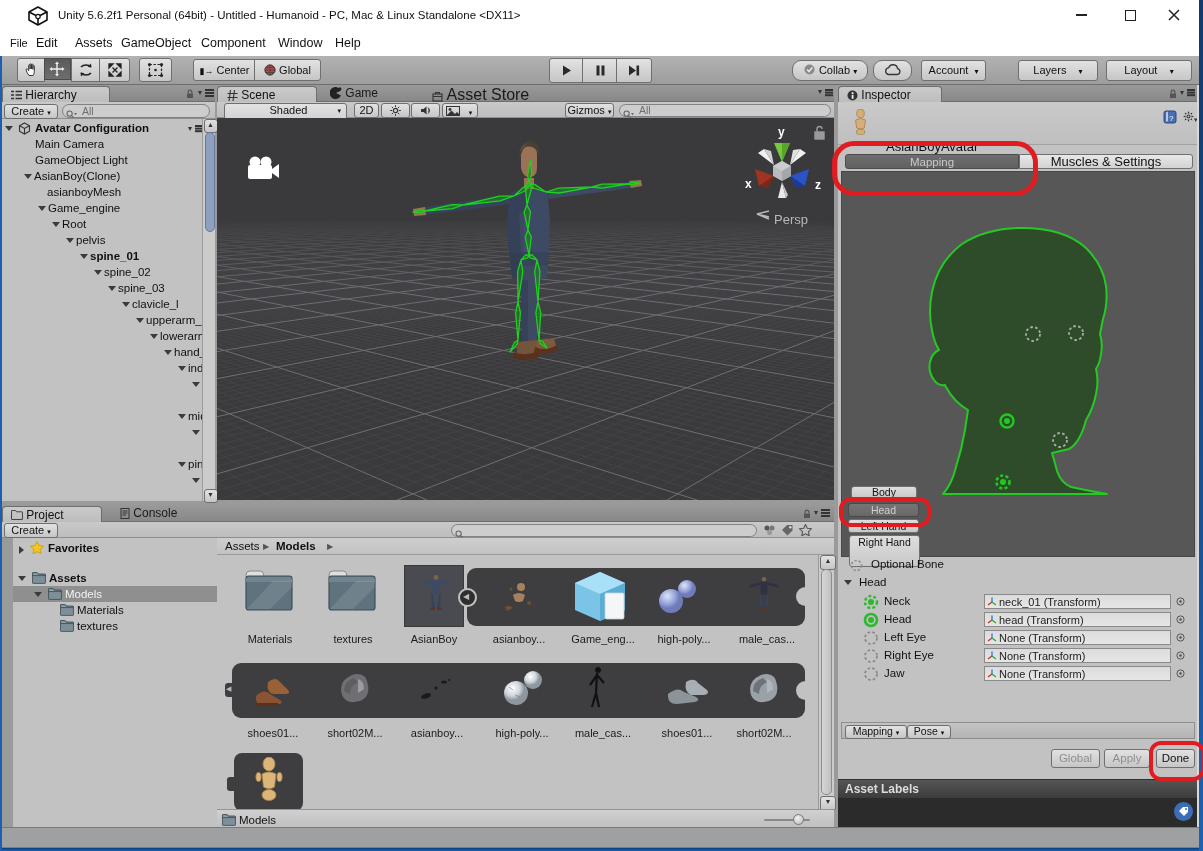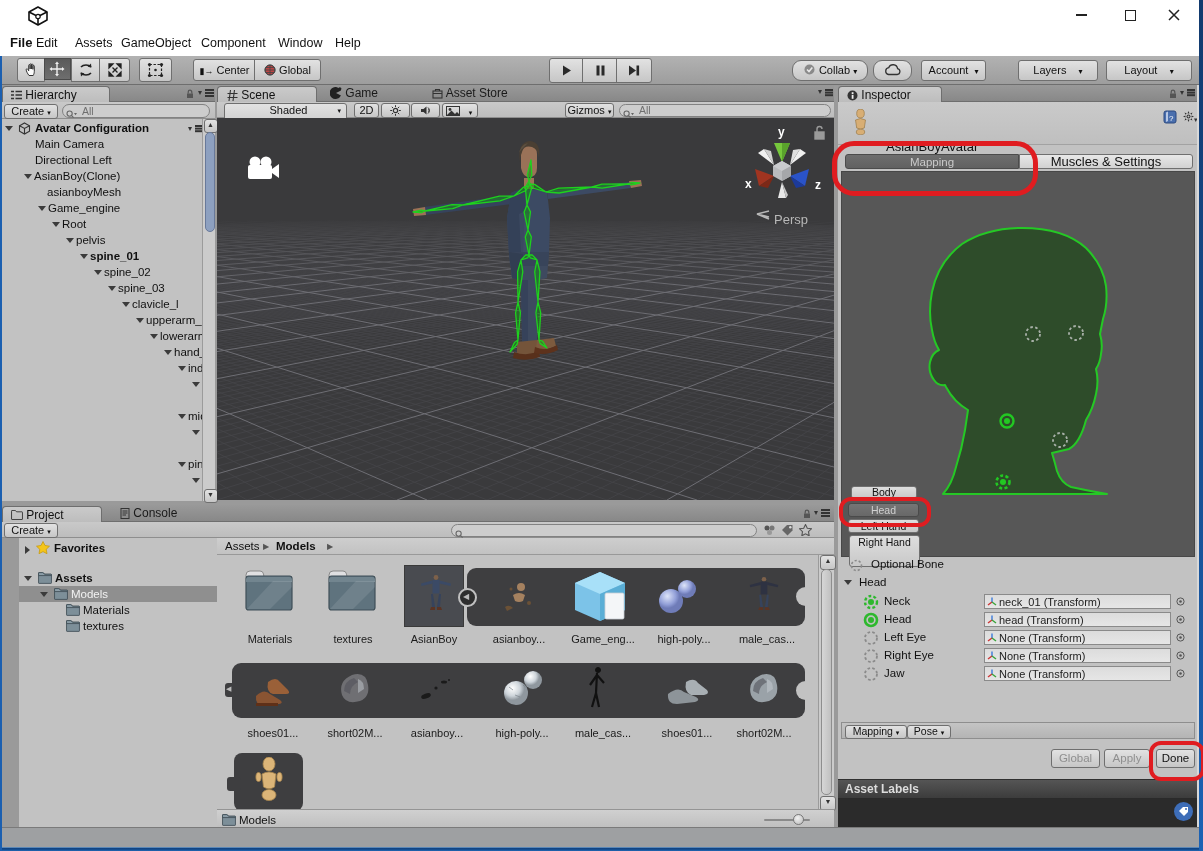--- a/index.html
+++ b/index.html
@@ -24,29 +24,30 @@
 <div id="root">
 
   <div class="abs" id="titlebar" style="left:0;top:0;width:1203px;height:30px;background:#fff;">
     <svg class="abs" style="left:27px;top:6px;" width="22" height="20" viewBox="0 0 22 20">
       <g fill="none" stroke="#111" stroke-width="1.6" stroke-linejoin="round">
         <path d="M11 1 L20 6 L20 14 L11 19 L2 14 L2 6 Z"></path>
         <path d="M2 6 L11 10.5 L20 6 M11 10.5 L11 19"></path>
       </g>
       <circle cx="11" cy="10.5" r="2.2" fill="#fff" stroke="#111" stroke-width="1.2"></circle>
     </svg>
+    <div class="abs" style="left:58px;top:0;height:30px;line-height:30px;font-size:11.5px;color:#111;">Unity 5.6.2f1 Personal (64bit) - Untitled - Humanoid - PC, Mac &amp; Linux Standalone &lt;DX11&gt;</div>
     <div class="abs" style="left:1076px;top:14px;width:11px;height:1.5px;background:#222;"></div>
     <div class="abs" style="left:1125px;top:10px;width:9px;height:9px;border:1.5px solid #222;"></div>
     <svg class="abs" style="left:1168px;top:9px;" width="12" height="12" viewBox="0 0 12 12">
       <path d="M1 1 L11 11 M11 1 L1 11" stroke="#222" stroke-width="1.5"></path>
     </svg>
   </div>
 
   <div class="abs" id="menubar" style="left:0;top:30px;width:1203px;height:26px;background:#fff;">
-    <div class="abs" style="left:10px;top:0;height:26px;line-height:26px;font-size:13px;color:#111;font-weight:bold;">File</div>
+    <div class="abs" style="left:10px;top:0;height:26px;line-height:26px;font-size:11px;color:#111;">File</div>
     <div class="abs" style="left:36px;top:0;height:26px;line-height:26px;font-size:12.5px;color:#111;">Edit</div>
     <div class="abs" style="left:75px;top:0;height:26px;line-height:26px;font-size:12.5px;color:#111;">Assets</div>
     <div class="abs" style="left:121px;top:0;height:26px;line-height:26px;font-size:12.5px;color:#111;">GameObject</div>
     <div class="abs" style="left:201px;top:0;height:26px;line-height:26px;font-size:12.5px;color:#111;">Component</div>
     <div class="abs" style="left:278px;top:0;height:26px;line-height:26px;font-size:12.5px;color:#111;">Window</div>
     <div class="abs" style="left:335px;top:0;height:26px;line-height:26px;font-size:12.5px;color:#111;">Help</div>
   </div>
 
   <div class="abs" id="toolbar" style="left:0;top:56px;width:1203px;height:29px;background:linear-gradient(#b2b2b2,#9d9d9d);border-bottom:1px solid #6e6e6e;box-sizing:border-box;">
 
@@ -171,21 +172,21 @@
     <div class="abs" style="left:0;top:34px;width:202px;height:382px;background:#c2c2c2;overflow:hidden;" id="hiertree">
       <svg class="abs" style="left:16px;top:3px;" width="13" height="13" viewBox="0 0 13 13">
           <g fill="none" stroke="#333" stroke-width="1.1">
             <path d="M6.5 1 L11.5 3.8 L11.5 9.2 L6.5 12 L1.5 9.2 L1.5 3.8 Z"></path>
             <path d="M1.5 3.8 L6.5 6.4 L11.5 3.8 M6.5 6.4 L6.5 12"></path>
           </g>
         </svg>
       <div class="arw" style="left:3px;top:7px;"></div>
       <div class="row" style="left:33px;top:1px;font-weight:bold;">Avatar Configuration</div>
       <div class="row" style="left:33px;top:17px;font-weight:normal;">Main Camera</div>
-      <div class="row" style="left:33px;top:33px;font-weight:normal;">Directional Left</div>
+      <div class="row" style="left:33px;top:33px;font-weight:normal;">GameObject Light</div>
       <div class="arw" style="left:22px;top:55px;"></div>
       <div class="row" style="left:32px;top:49px;font-weight:normal;">AsianBoy(Clone)</div>
       <div class="row" style="left:45px;top:65px;font-weight:normal;">asianboyMesh</div>
       <div class="arw" style="left:36px;top:87px;"></div>
       <div class="row" style="left:46px;top:81px;font-weight:normal;">Game_engine</div>
       <div class="arw" style="left:50px;top:103px;"></div>
       <div class="row" style="left:60px;top:97px;font-weight:normal;">Root</div>
       <div class="arw" style="left:64px;top:119px;"></div>
       <div class="row" style="left:74px;top:113px;font-weight:normal;">pelvis</div>
       <div class="arw" style="left:78px;top:135px;"></div>
@@ -233,21 +234,21 @@
               <path d="M3.5 0 L2 11 M7.5 0 L6 11 M0.5 3.5 L10.5 3.5 M0.5 7.5 L10.5 7.5"></path>
             </g>
           </svg>
         Scene</div>
       <div class="abs" style="left:113px;top:1px;font-size:12px;color:#1a1a1a;">
         <svg width="12" height="12" viewBox="0 0 12 12" style="vertical-align:-2px;">
             <path d="M6 6 L11 3.4 A6 6 0 1 0 11 8.6 Z" fill="#222"></path>
             <circle cx="9.8" cy="1.8" r="1.6" fill="#222"></circle>
           </svg>
         Game</div>
-      <div class="abs" style="left:215px;top:1px;font-size:12px;color:#1a1a1a;">
+      <div class="abs" style="left:215px;top:1px;font-size:16px;color:#1a1a1a;">
         <svg width="11" height="11" viewBox="0 0 11 11" style="vertical-align:-1.5px;">
             <g fill="none" stroke="#333" stroke-width="1.1">
               <rect x="1" y="3" width="9" height="7"></rect>
               <path d="M3.5 3 V1.5 H7.5 V3 M1 5.5 H10"></path>
             </g>
           </svg>
         Asset Store</div>
       <div class="abs" style="left:311px;top:1px;font-size:12px;color:#1a1a1a;margin-top:15px;">
         <svg width="12" height="11" viewBox="0 0 12 11" style="vertical-align:-1.5px;">
             <g fill="#333">
@@ -406,21 +407,21 @@
         </svg>
       <svg class="abs" style="left:779px;top:2px;" width="13" height="12" viewBox="0 0 13 12">
           <path d="M1 6 L6 1 L11.5 1 L11.5 6.5 L6.5 11.5 Z" fill="#666"></path>
           <circle cx="9.3" cy="3.2" r="1.2" fill="#ddd"></circle>
         </svg>
       <svg class="abs" style="left:797px;top:2px;" width="13" height="12" viewBox="0 0 13 12">
           <path d="M6.5 0.5 L8.3 4.2 L12.5 4.8 L9.5 7.7 L10.2 11.8 L6.5 9.8 L2.8 11.8 L3.5 7.7 L0.5 4.8 L4.7 4.2 Z" fill="none" stroke="#555" stroke-width="1.1"></path>
         </svg>
     </div>
 
-    <div class="abs" style="left:17px;top:33px;width:213px;height:292px;background:#c2c2c2;">
+    <div class="abs" style="left:11px;top:33px;width:213px;height:292px;background:#c2c2c2;">
       <div class="arw" style="left:6px;top:8px;border-top:none;border-bottom:4px solid transparent;border-top:4px solid transparent;border-left:5px solid #3b3b3b;border-right:none;"></div>
       <svg class="abs" style="left:17px;top:3px;" width="14" height="13" viewBox="0 0 14 13">
           <path d="M7 0.5 L9 4.5 L13.5 5.2 L10.2 8.3 L11 12.7 L7 10.6 L3 12.7 L3.8 8.3 L0.5 5.2 L5 4.5 Z" fill="#f5c518" stroke="#c79a10" stroke-width="0.8"></path>
         </svg>
       <div class="row" style="left:35px;top:2px;font-weight:bold;">Favorites</div>
       <div class="arw" style="left:5px;top:38px;"></div>
       <svg class="abs" style="left:19px;top:34px;" width="14" height="12" viewBox="0 0 52 44">
       <path d="M2 8 L2 40 Q2 42 4 42 L48 42 Q50 42 50 40 L50 10 Q50 8 48 8 L24 8 L20 3 Q19 2 17 2 L4 2 Q2 2 2 4 Z" fill="#7d8f99" stroke="#3c4a52" stroke-width="3"></path>
       <path d="M2 13 L50 13 L50 10 Q50 8 48 8 L24 8 L20 3 Q19 2 17 2 L4 2 Q2 2 2 4 Z" fill="#8c9ea8" stroke="#3c4a52" stroke-width="3"></path>
     </svg>

